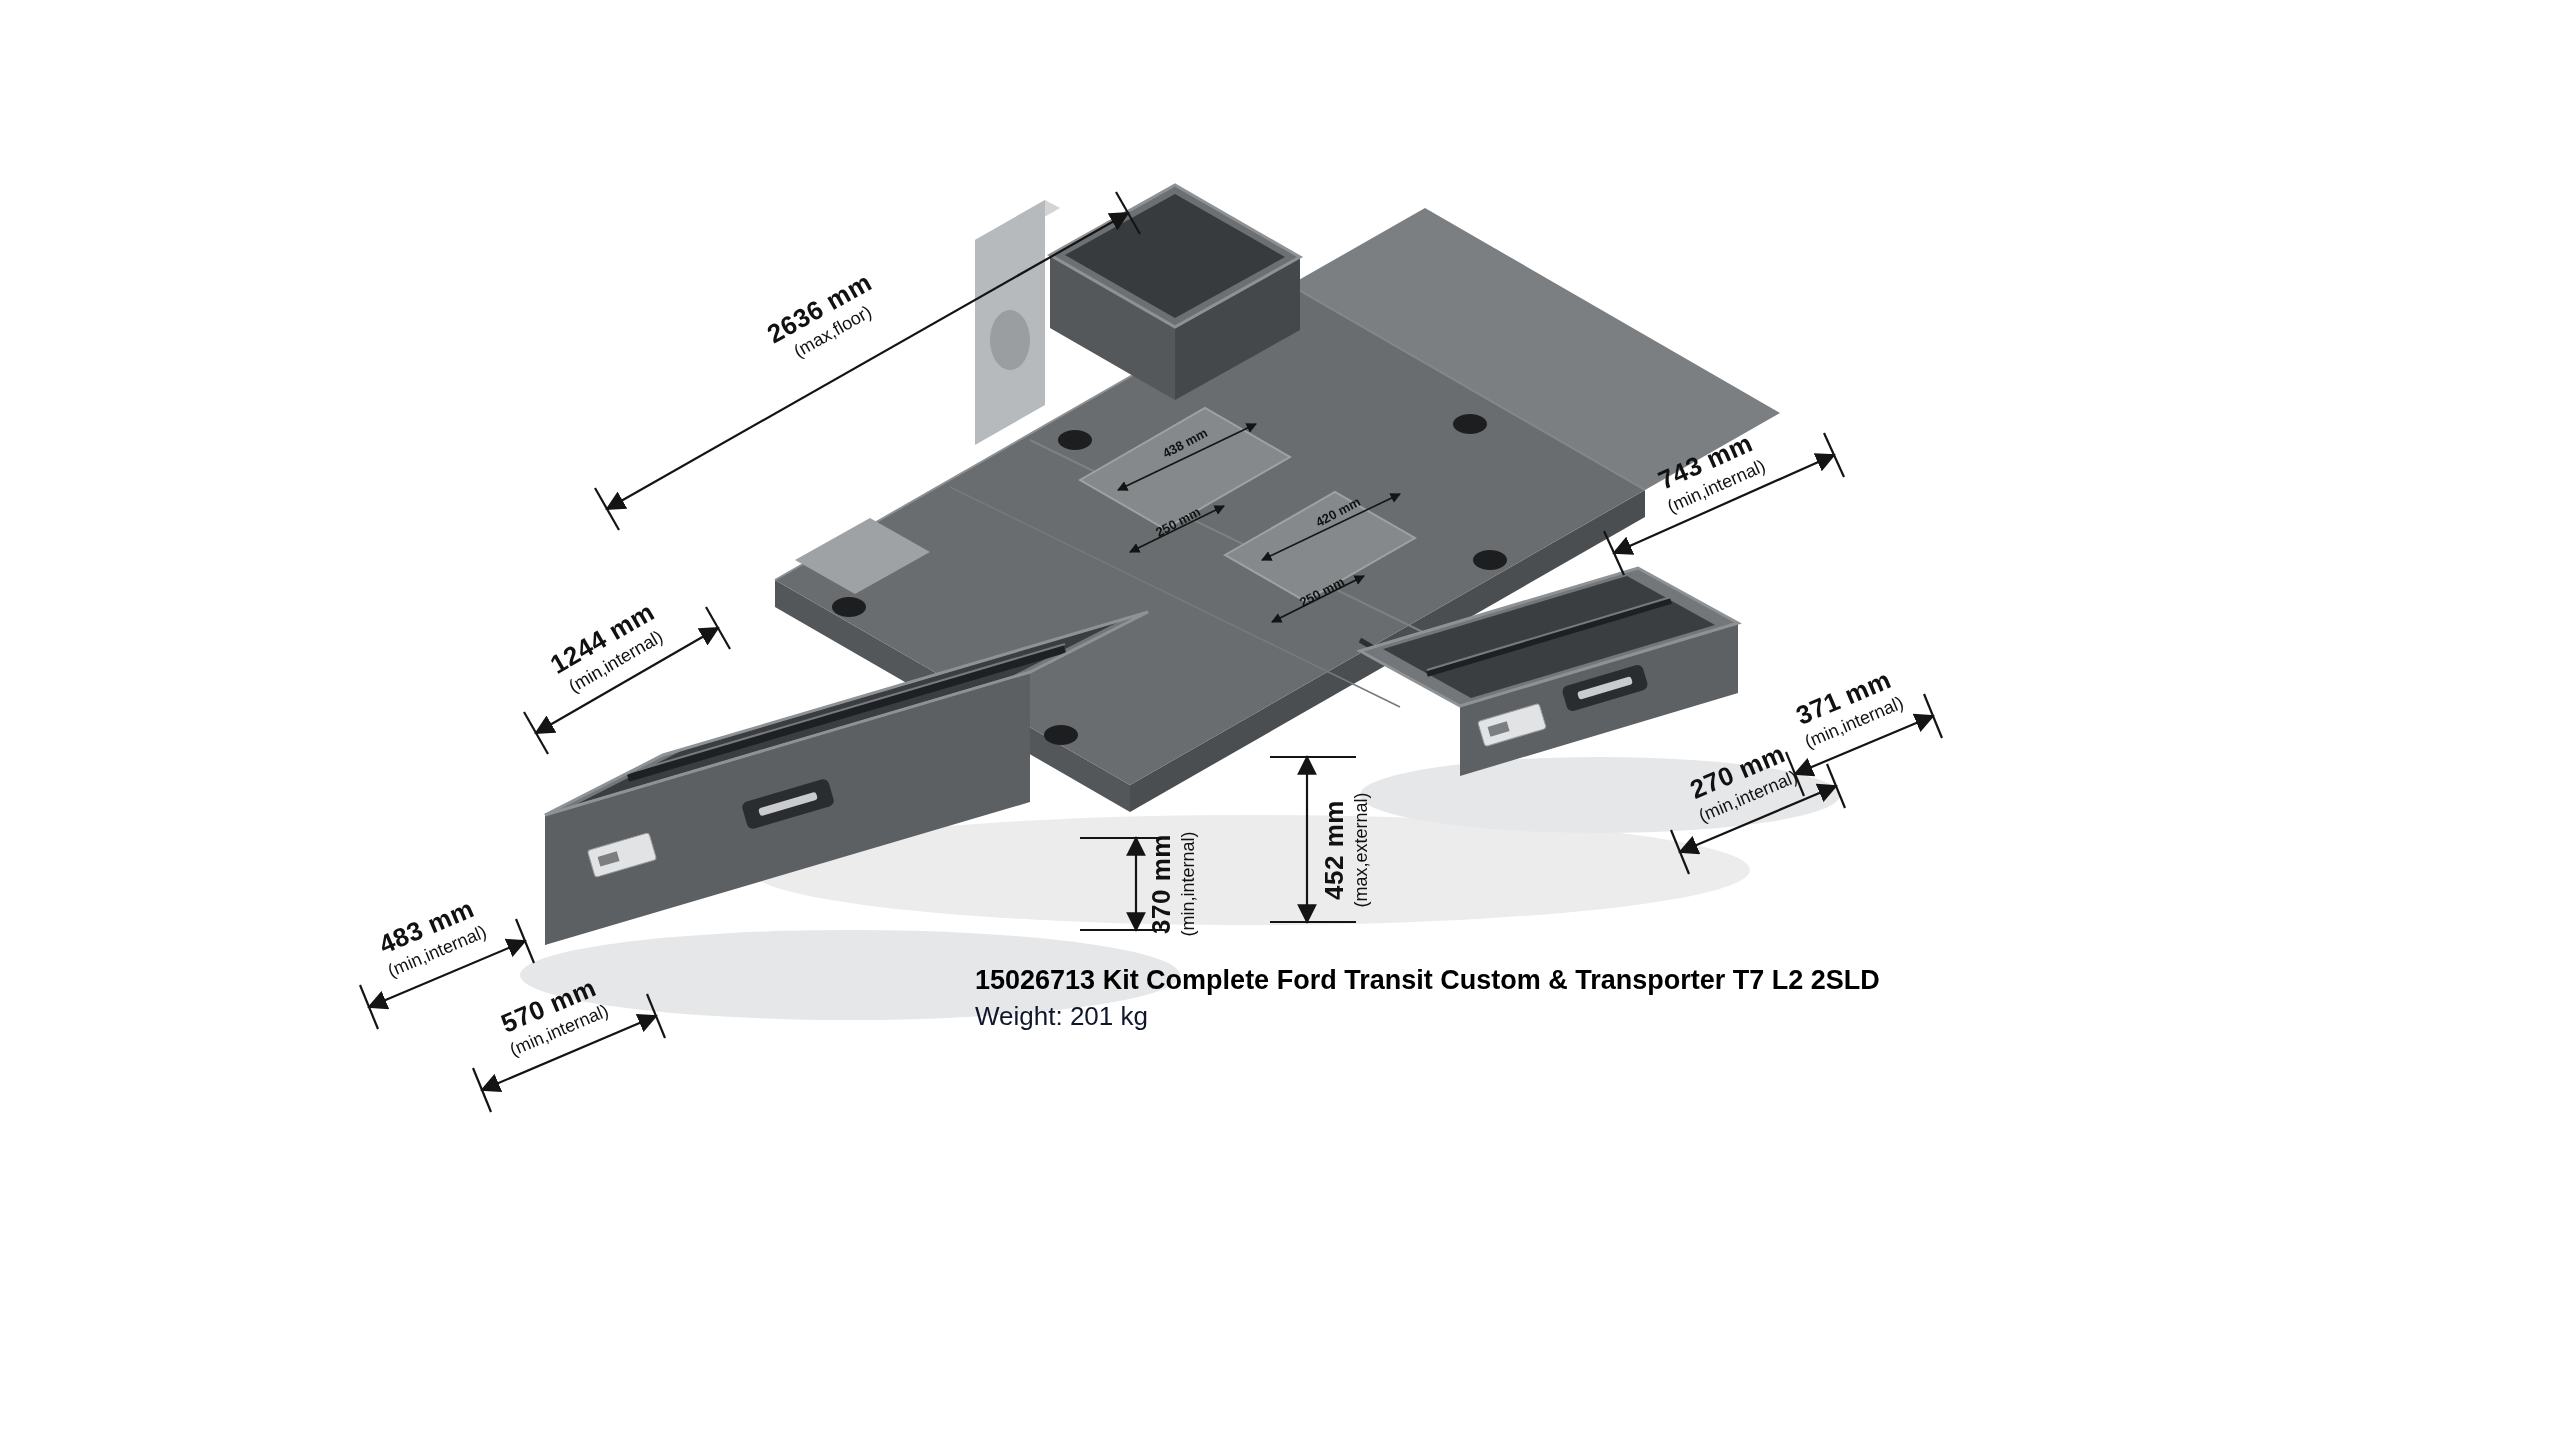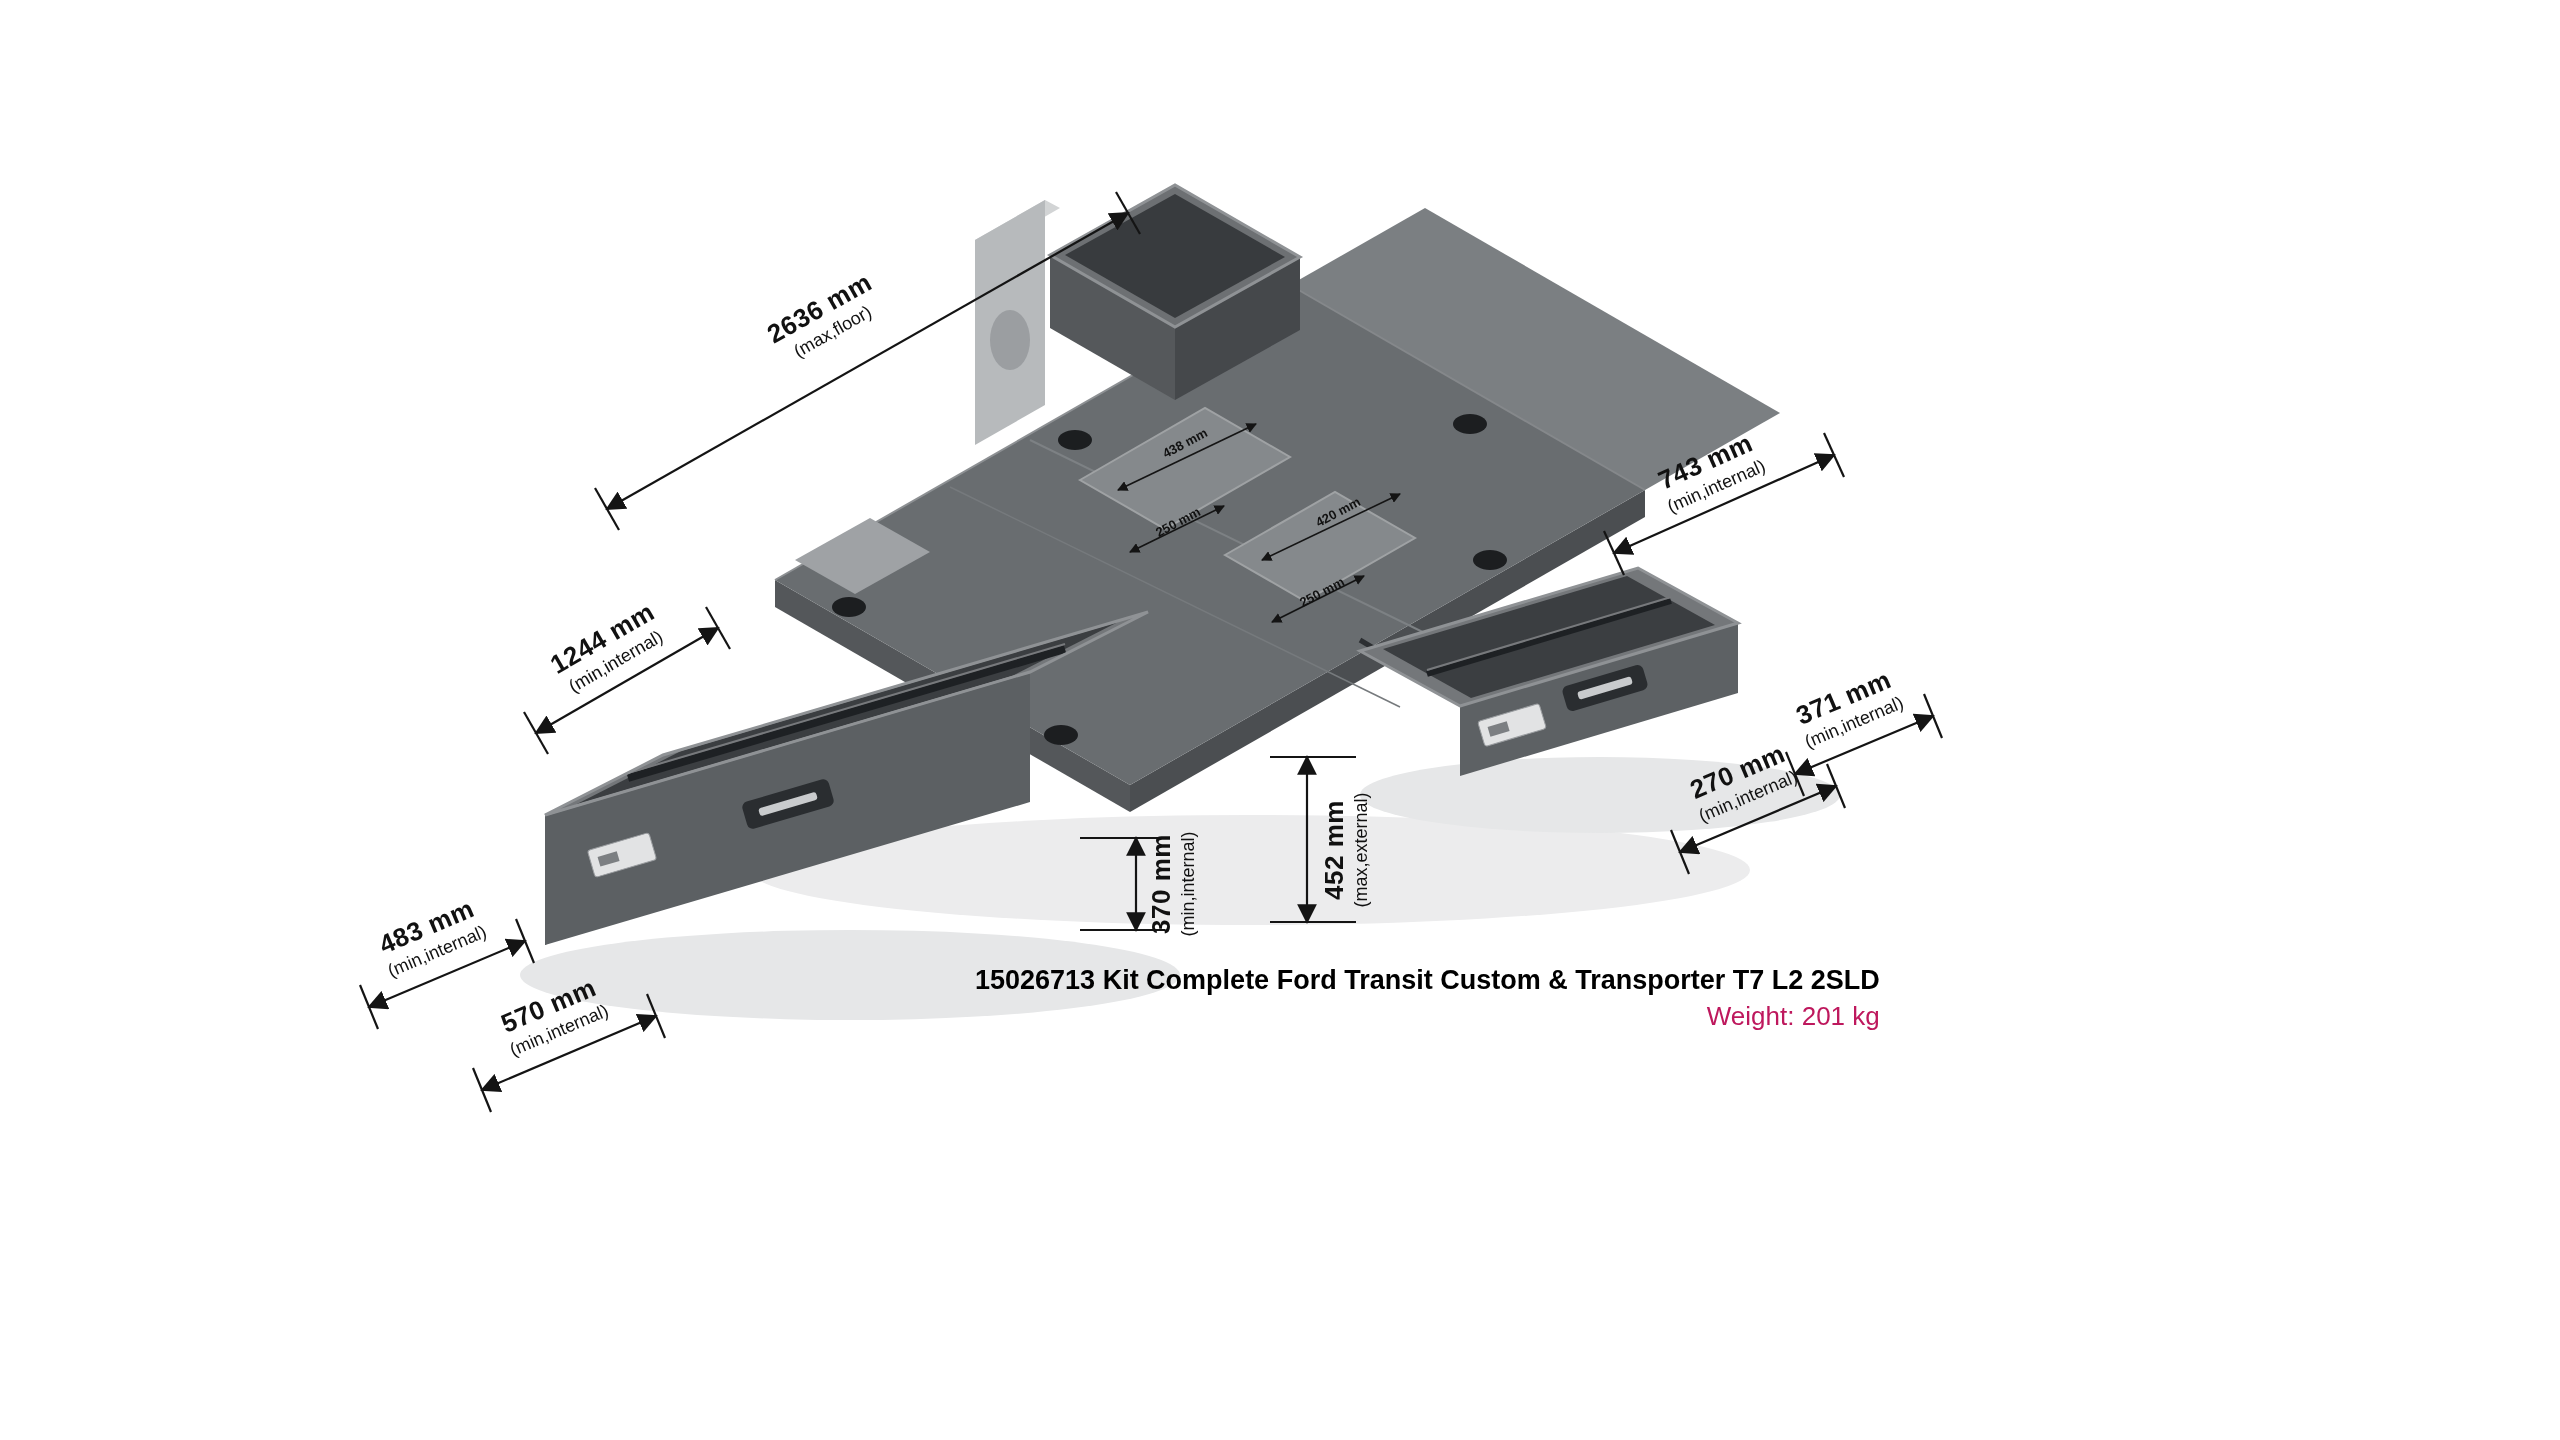--- a/index.html
+++ b/index.html
@@ -5,23 +5,23 @@
   html,body{margin:0;padding:0;background:#ffffff;}
   #page{position:relative;width:2560px;height:1440px;background:#ffffff;overflow:hidden;
         font-family:"Liberation Sans", sans-serif;color:#111;}
   #scene{position:absolute;left:0;top:0;}
   .dim{position:absolute;text-align:center;white-space:nowrap;
        transform:translate(-50%,-50%) rotate(var(--rot,0deg));}
   .dim-value{font-weight:bold;font-size:26px;letter-spacing:.5px;color:#111;}
   .dim-qual{font-size:18px;color:#111;margin-top:1px;}
   .dim-small{position:absolute;white-space:nowrap;font-weight:bold;font-size:13px;color:#111;
        transform:translate(-50%,-50%) rotate(var(--rot,0deg));}
-  #title-block{position:absolute;left:975px;top:962px;text-align:right;}
+  #title-block{position:absolute;left:975px;top:962px;text-align:left;}
   #product-title{font-weight:bold;font-size:27px;line-height:36px;color:#000;}
-  #product-weight{font-size:26px;line-height:36px;color:#be185d;}
+  #product-weight{font-size:26px;line-height:36px;color:#0f172a;}
 </style>
 </head>
 <body>
 
 <div id="page">
 
   <svg id="scene" width="2560" height="1440" viewBox="0 0 2560 1440">
     <defs>
       <marker id="ah" viewBox="0 0 10 10" refX="9" refY="5" markerWidth="9" markerHeight="9" orient="auto-start-reverse">
           <path d="M0,0 L10,5 L0,10 z" fill="#141414"></path>

